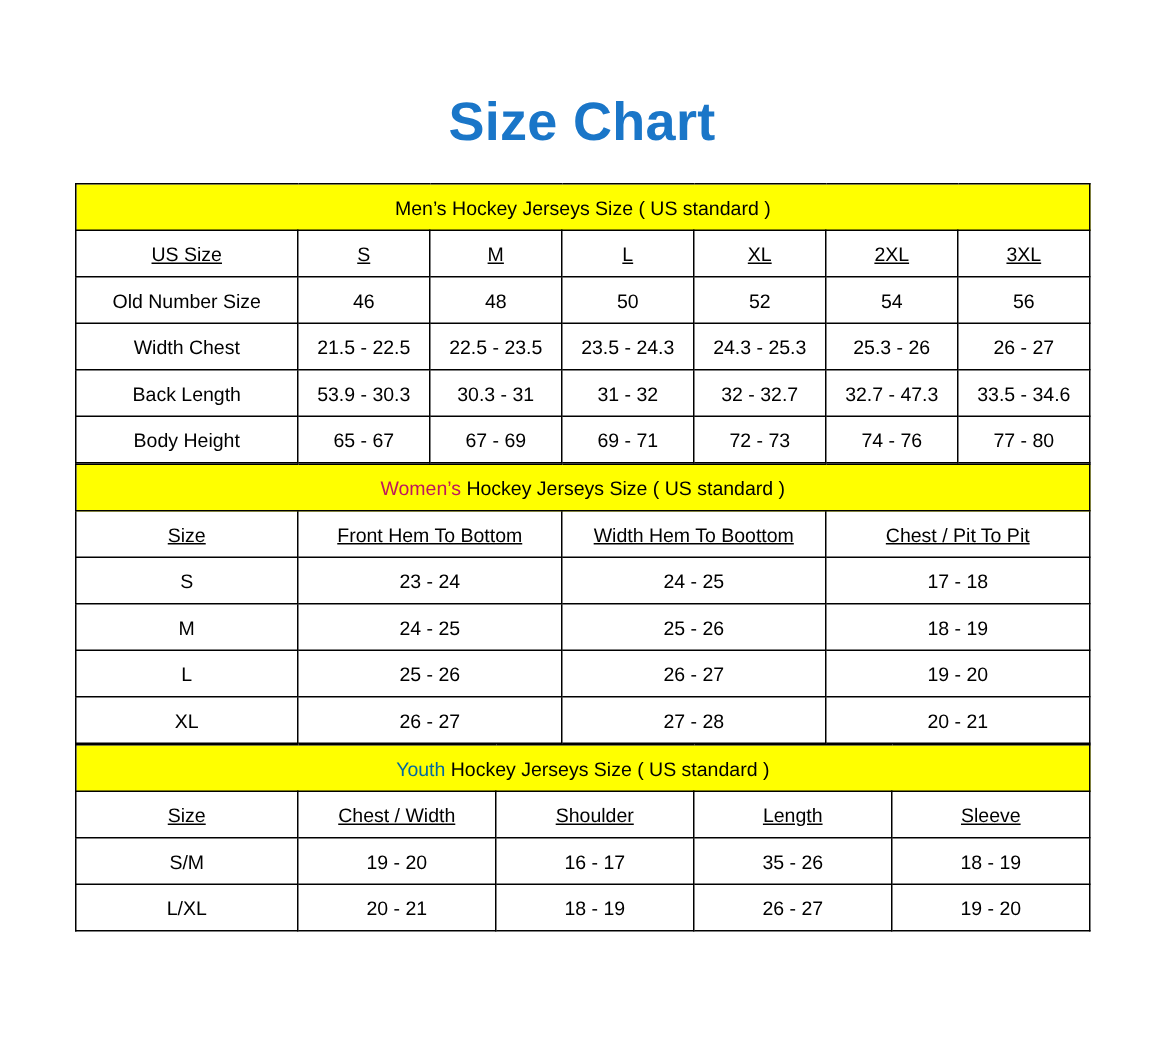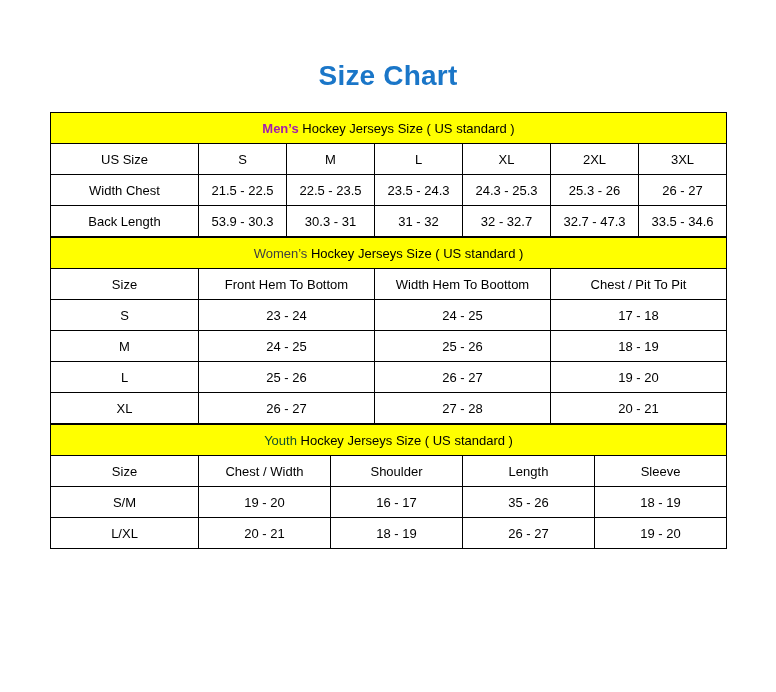--- a/index.html
+++ b/index.html
@@ -15,21 +15,21 @@
   }
   .page {
     width: 776px;
     height: 692px;
     position: relative;
     box-sizing: border-box;
   }
   .title {
     text-align: center;
     color: #1a76c8;
-    font-size: 28px;
+    font-size: 36px;
     font-weight: bold;
     padding-top: 60px;
     padding-bottom: 20px;
     letter-spacing: 0.2px;
   }
   .chart-wrap {
     width: 676px;
     margin: 0 auto;
   }
   table.size-table {
@@ -46,26 +46,27 @@
     font-weight: normal;
     height: 26px;
     padding: 2px 2px;
   }
   .section-head td {
     background: #ffff00;
     font-weight: bold;
     font-size: 14.5px;
     height: 30px;
   }
-  .section-head .accent-men { color: #a21caf; font-weight: bold; }
-  .section-head .accent-women { color: #404040; }
-  .section-head .accent-youth { color: #14532d; }
+  .section-head .accent-men { color: #000000; }
+  .section-head .accent-women { color: #be185d; }
+  .section-head .accent-youth { color: #0369a1; }
   .colhead td {
     font-weight: bold;
     font-size: 13px;
+    text-decoration: underline;
   }
   .rowlabel {
     font-weight: normal;
   }
   .rowlabel-bold {
     font-weight: bold;
   }
 </style>
 </head>
 <body>
@@ -93,36 +94,54 @@
         <tr class="colhead">
           <td>US Size</td>
           <td>S</td>
           <td>M</td>
           <td>L</td>
           <td>XL</td>
           <td>2XL</td>
           <td>3XL</td>
         </tr>
         <tr>
+          <td class="rowlabel">Old Number Size</td>
+          <td>46</td>
+          <td>48</td>
+          <td>50</td>
+          <td>52</td>
+          <td>54</td>
+          <td>56</td>
+        </tr>
+        <tr>
           <td class="rowlabel">Width Chest</td>
           <td>21.5 - 22.5</td>
           <td>22.5 - 23.5</td>
           <td>23.5 - 24.3</td>
           <td>24.3 - 25.3</td>
           <td>25.3 - 26</td>
           <td>26 - 27</td>
         </tr>
         <tr>
           <td class="rowlabel">Back Length</td>
           <td>53.9 - 30.3</td>
           <td>30.3 - 31</td>
           <td>31 - 32</td>
           <td>32 - 32.7</td>
           <td>32.7 - 47.3</td>
           <td>33.5 - 34.6</td>
+        </tr>
+        <tr>
+          <td class="rowlabel">Body Height</td>
+          <td>65 - 67</td>
+          <td>67 - 69</td>
+          <td>69 - 71</td>
+          <td>72 - 73</td>
+          <td>74 - 76</td>
+          <td>77 - 80</td>
         </tr>
       </tbody>
     </table>
 
     <table class="size-table">
       <colgroup>
         <col style="width:148px">
         <col style="width:176px">
         <col style="width:176px">
         <col style="width:176px">

